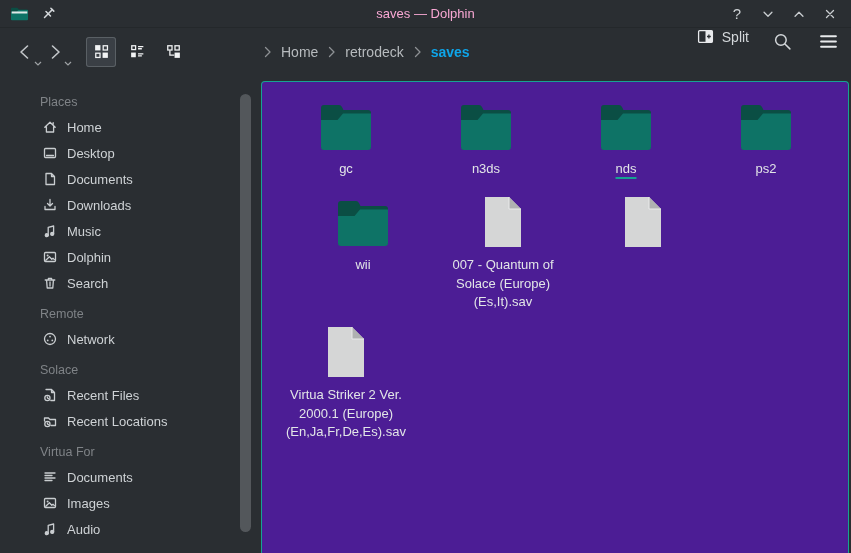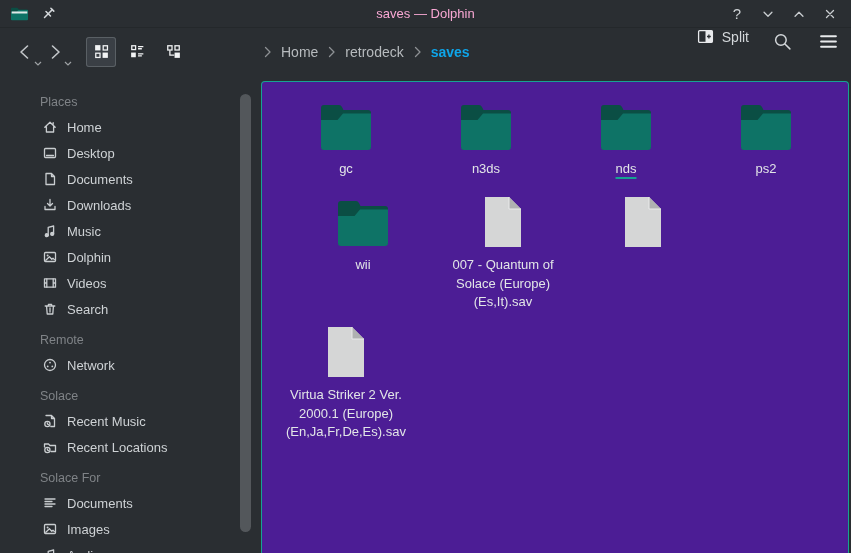--- a/index.html
+++ b/index.html
@@ -264,29 +264,20 @@
           <rect x="2.5" y="3.5" width="11" height="9" rx="1"></rect>
           <circle cx="5.6" cy="6.4" r="1" fill="#c9cdd0" stroke="none"></circle>
           <path d="M3.8 11.2 L7.4 7.8 L9.8 10.2 L11 9.2 L12.4 10.6"></path>
         </svg>
     </span>
     <span>Dolphin</span>
   </div>
   <div class="side-item">
     <span class="icon">
       <svg width="16" height="16" viewBox="0 0 16 16" class="lineicon">
-          <rect x="2.5" y="3.8" width="11" height="8.4"></rect>
-          <path d="M4.8 3.8 V12.2 M11.2 3.8 V12.2 M2.5 8 h2.3 M11.2 8 H13.5"></path>
-        </svg>
-    </span>
-    <span>Videos</span>
-  </div>
-  <div class="side-item">
-    <span class="icon">
-      <svg width="16" height="16" viewBox="0 0 16 16" class="lineicon">
           <path d="M4.6 5.4 L5.2 13 H10.8 L11.4 5.4 M3.2 5 H12.8 M6.4 5 V3.4 H9.6 V5 M8 7 v4"></path>
         </svg>
     </span>
     <span>Search</span>
   </div>
 
   <div class="side-header">Remote</div>
   <div class="side-item">
     <span class="icon">
       <svg width="16" height="16" viewBox="0 0 16 16" class="lineicon">
@@ -301,34 +292,34 @@
 
   <div class="side-header">Solace</div>
   <div class="side-item">
     <span class="icon">
       <svg width="16" height="16" viewBox="0 0 16 16" class="lineicon">
           <path d="M4 2.5 h5.5 l3 3 V13.5 H8.8 M9.5 2.5 v3 h3"></path>
           <circle cx="5.4" cy="11" r="2.6"></circle>
           <path d="M5.4 9.8 V11 L6.4 11.6"></path>
         </svg>
     </span>
-    <span>Recent Music</span>
+    <span>Recent Files</span>
   </div>
   <div class="side-item">
     <span class="icon">
       <svg width="16" height="16" viewBox="0 0 16 16" class="lineicon">
           <path d="M2.5 5 h4 l1.4 1.5 H13.5 V12.5 H9 M2.5 5 V8"></path>
           <circle cx="5.4" cy="11" r="2.6"></circle>
           <path d="M5.4 9.8 V11 L6.4 11.6"></path>
         </svg>
     </span>
     <span>Recent Locations</span>
   </div>
 
-  <div class="side-header">Solace For</div>
+  <div class="side-header">Virtua For</div>
   <div class="side-item">
     <span class="icon">
       <svg width="16" height="16" viewBox="0 0 16 16" class="lineicon">
           <path d="M3 4 h10 M3 6.5 h7 M3 9 h10 M3 11.5 h7"></path>
         </svg>
     </span>
     <span>Documents</span>
   </div>
   <div class="side-item">
     <span class="icon">

